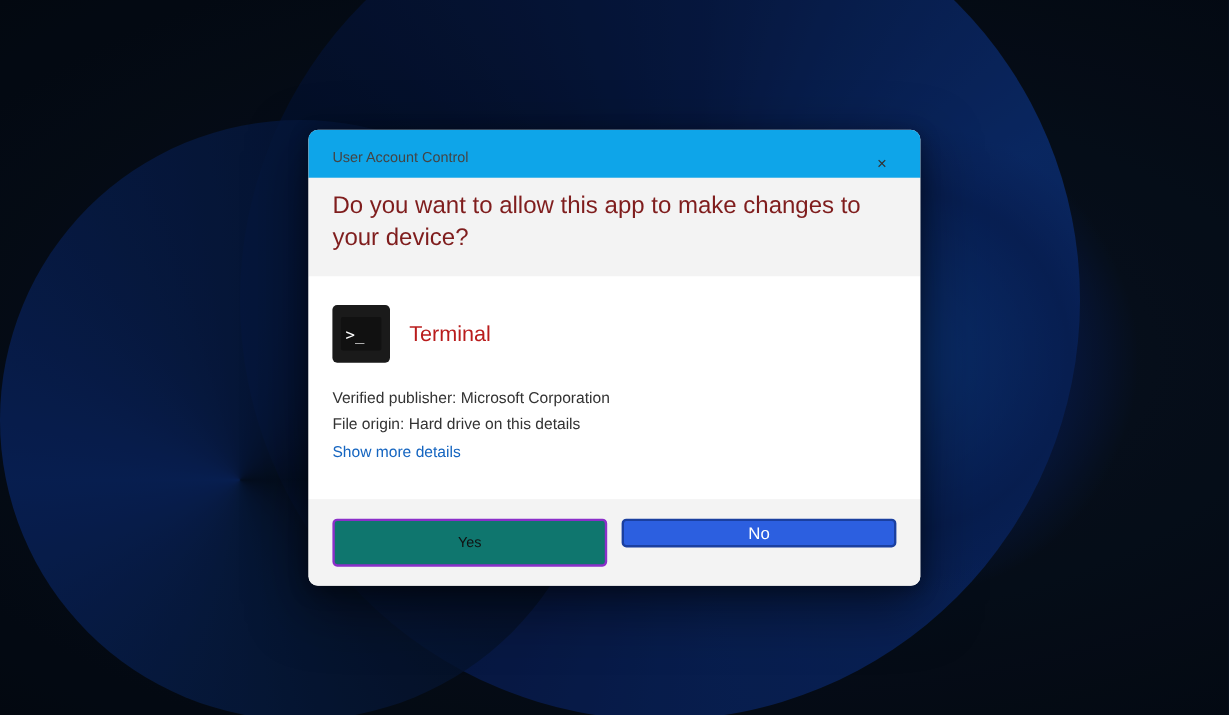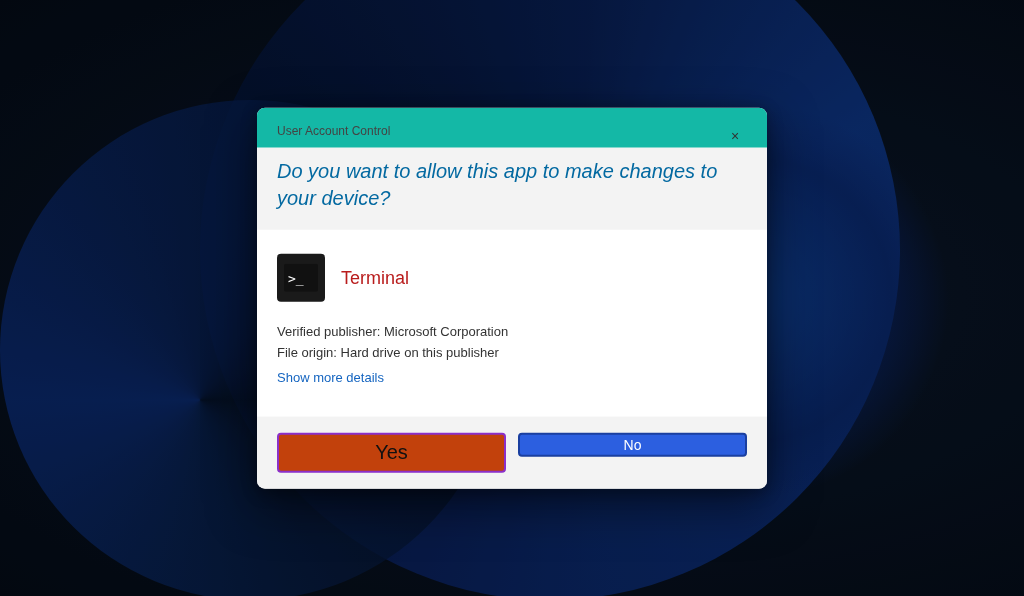--- a/index.html
+++ b/index.html
@@ -80,21 +80,21 @@
       top: 50%;
       transform: translate(-50%, -50%);
       width: 510px;
       background: #f3f3f3;
       border-radius: 8px;
       box-shadow: 0 16px 48px rgba(0,0,0,0.5), 0 4px 16px rgba(0,0,0,0.3);
       overflow: hidden;
     }
 
     .dialog-header {
-      background: #14b8a6;
+      background: #0ea5e9;
       padding: 16px 20px 0 20px;
       display: flex;
       justify-content: space-between;
       align-items: flex-start;
     }
 
     .dialog-title {
       font-size: 12px;
       color: #444;
       font-weight: 400;
@@ -115,23 +115,22 @@
     }
 
     .dialog-question {
       background: #f3f3f3;
       padding: 10px 20px 18px 20px;
     }
 
     .dialog-question h2 {
       font-size: 20px;
       font-weight: 400;
-      color: #0369a1;
+      color: #7f1d1d;
       line-height: 1.35;
-      font-style: italic;
     }
 
     .dialog-body {
       background: #ffffff;
       padding: 24px 20px 20px 20px;
     }
 
     .app-row {
       display: flex;
       align-items: center;
@@ -179,24 +178,24 @@
       background: #f3f3f3;
       padding: 16px 20px;
       display: flex;
       gap: 12px;
       justify-content: center;
     }
 
     .btn-yes {
       flex: 1;
       height: 40px;
-      background: #c2410c;
+      background: #0f766e;
       border: 2.5px solid #8b2fc9;
       border-radius: 4px;
-      font-size: 20px;
+      font-size: 12px;
       color: #111;
       cursor: pointer;
       font-family: 'Segoe UI', Arial, sans-serif;
     }
 
     .btn-no {
       flex: 1;
       height: 24px;
       background: #2c5fe0;
       border: 2.5px solid #1a3fa0;
@@ -236,21 +235,21 @@
         <svg width="34" height="28" viewBox="0 0 34 28">
           <rect width="34" height="28" rx="2" fill="#111"></rect>
           <text x="4" y="19" font-family="monospace" font-size="13" fill="white">&gt;_</text>
         </svg>
       </div>
       <span class="app-name">Terminal</span>
     </div>
 
     <div class="publisher-info">
       <p>Verified publisher: Microsoft Corporation</p>
-      <p>File origin: Hard drive on this publisher</p>
+      <p>File origin: Hard drive on this details</p>
     </div>
 
     <a class="show-more-link" href="#">Show more details</a>
 
   </div>
 
   <div class="dialog-footer">
     <button class="btn-yes">Yes</button>
     <button class="btn-no">No</button>
   </div>

